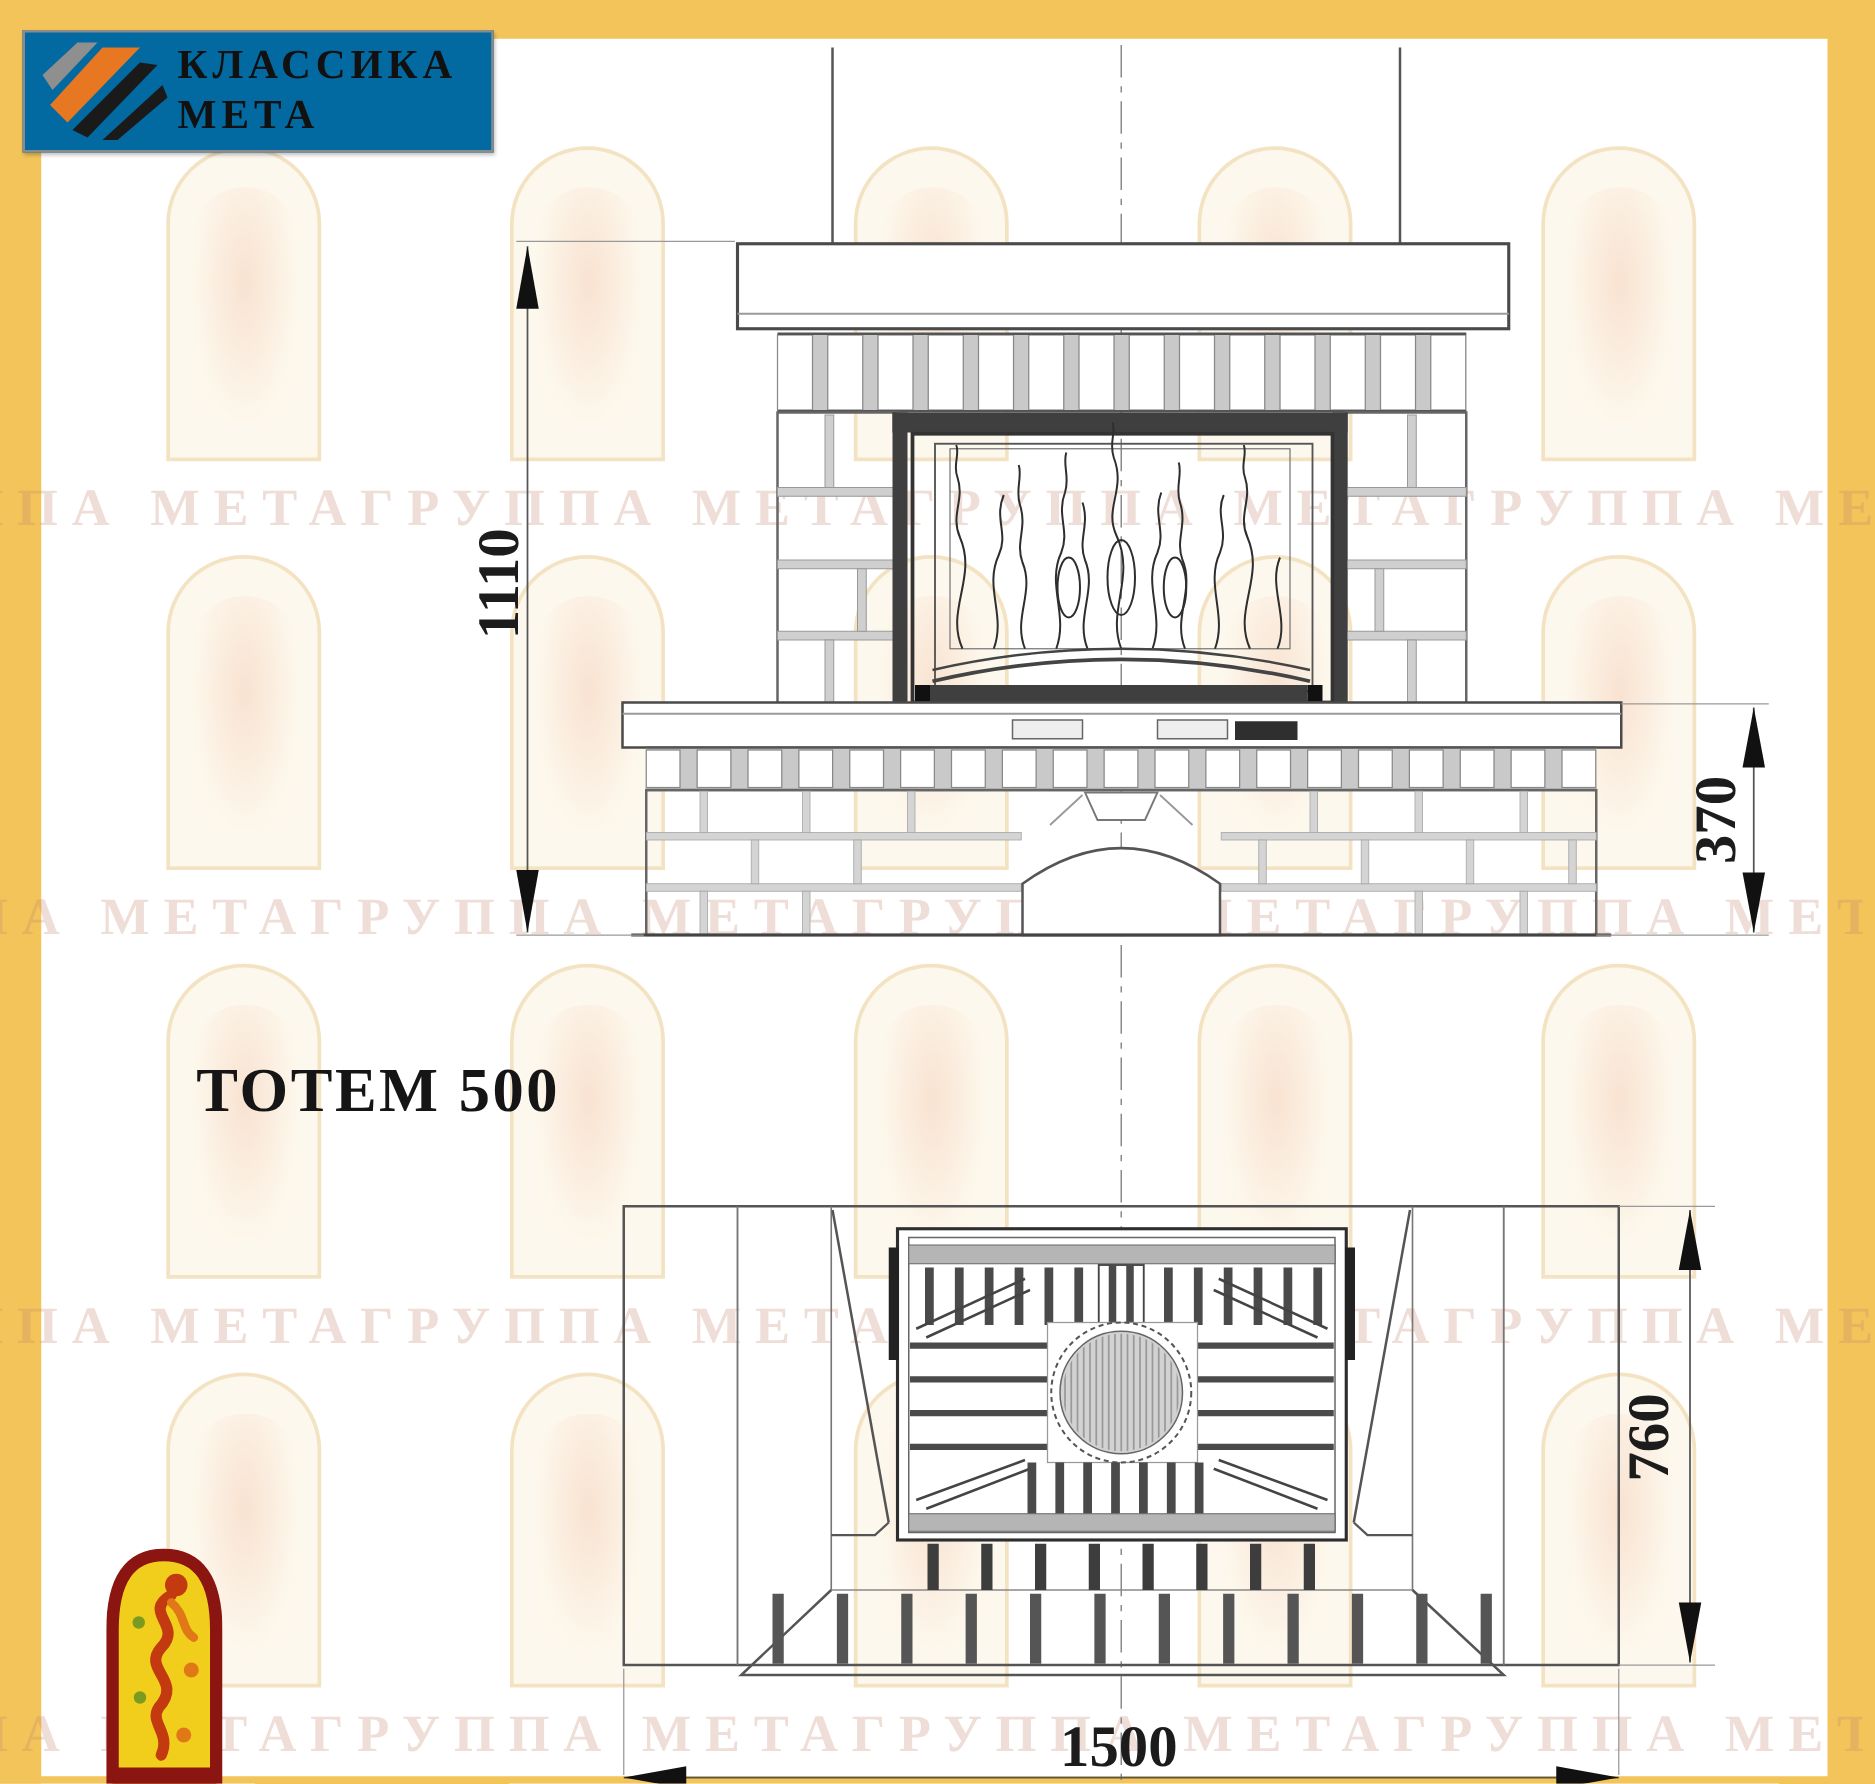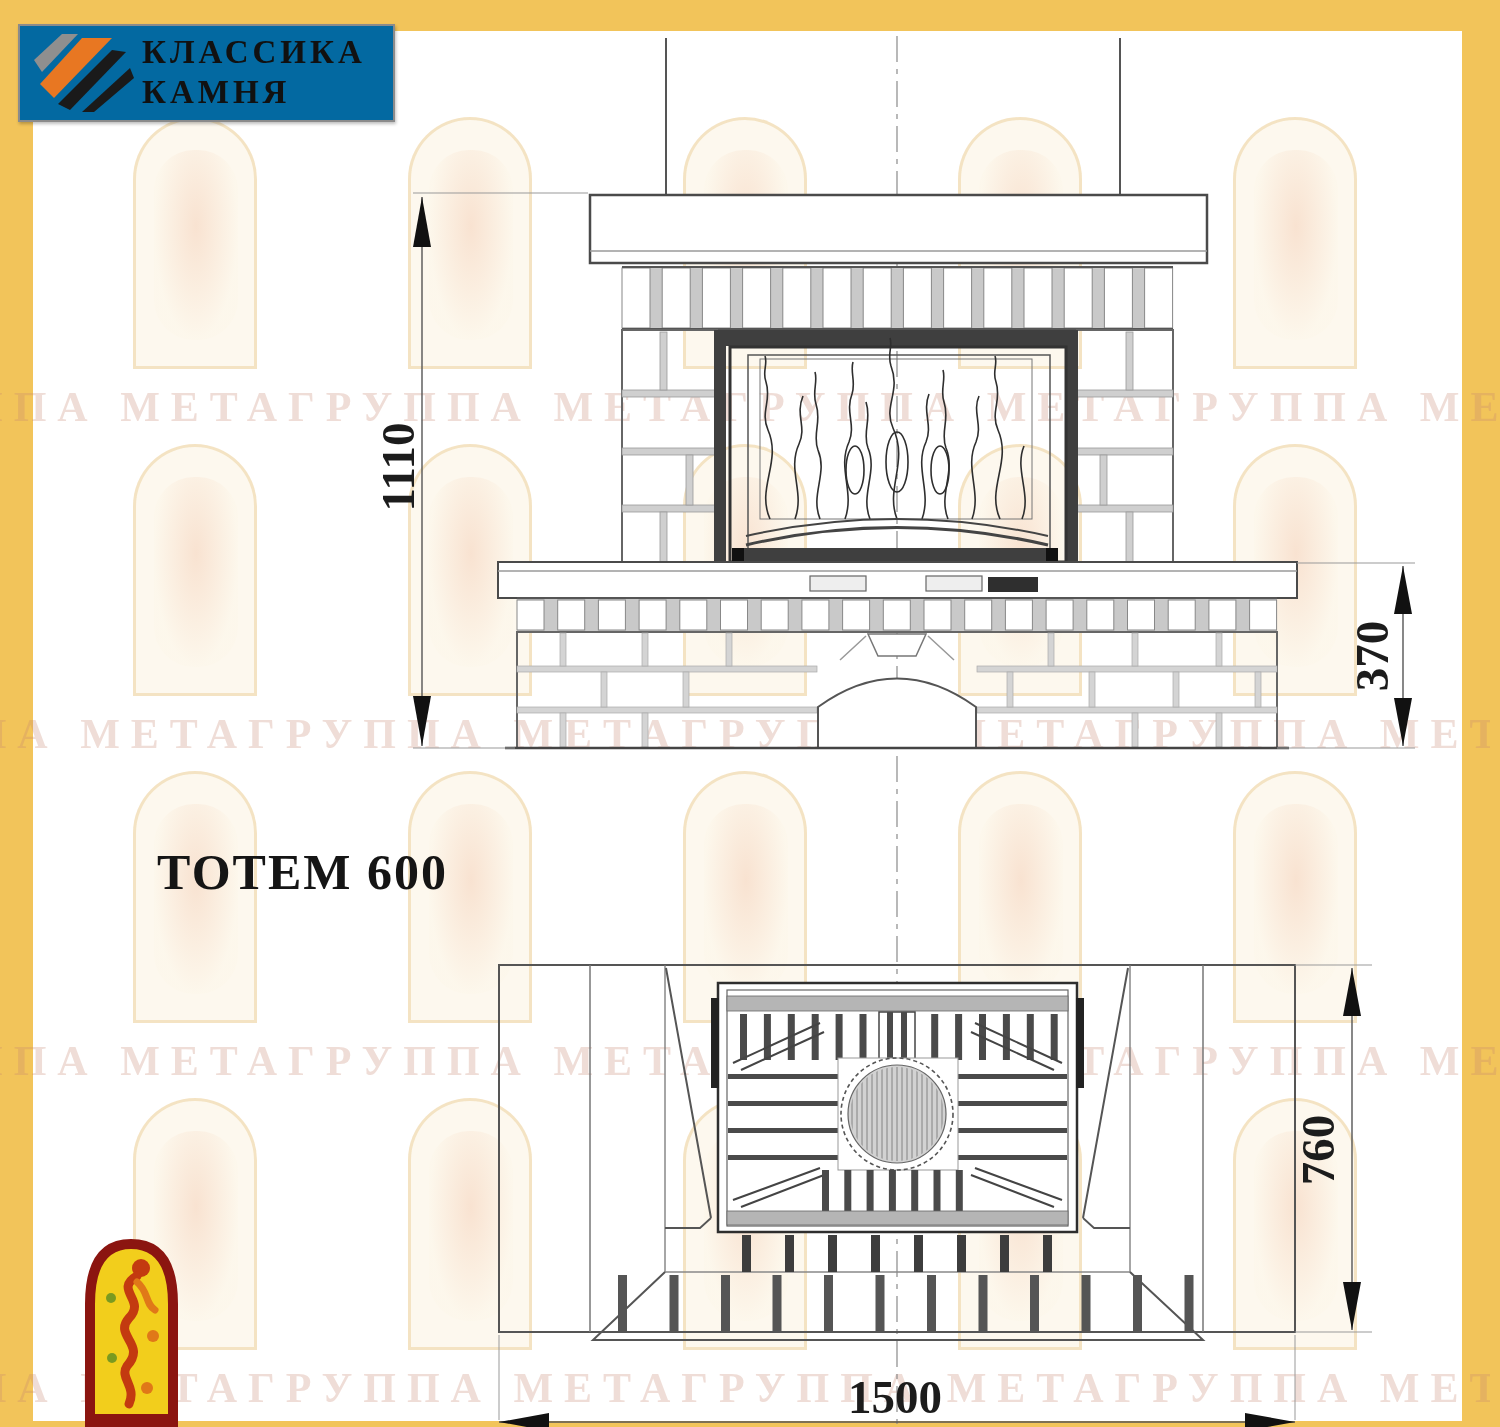--- a/index.html
+++ b/index.html
@@ -115,24 +115,24 @@
 </div>
 
 <div id="logo-box">
   <svg width="118" height="90" viewBox="0 0 118 90">
     <polygon points="14,34 42,8 58,8 22,46" fill="#8f8f8f"></polygon>
     <polygon points="20,58 62,12 92,12 34,72" fill="#E87722"></polygon>
     <polygon points="38,78 92,24 106,26 50,84" fill="#1a1a1a"></polygon>
     <polygon points="62,86 110,42 114,52 74,86" fill="#1a1a1a"></polygon>
   </svg>
   <div id="logo-line1" class="logo-text">КЛАССИКА</div>
-  <div id="logo-line2" class="logo-text">КАМНЯ</div>
+  <div id="logo-line2" class="logo-text">МЕТА</div>
 </div>
 
-<div id="page-title">ТОТЕМ 600</div>
+<div id="page-title">ТОТЕМ 500</div>
 
 <svg id="mascot" width="93" height="189" viewBox="0 0 93 189">
   <path d="M5,189 V66 Q5,6 46,6 Q88,6 88,66 V189 Z" fill="#F2CE1C" stroke="#8B1510" stroke-width="10"></path>
   <circle cx="56" cy="30" r="9" fill="#C33A10"></circle>
   <path d="M52,38 C28,52 62,62 44,80 C28,98 62,106 42,128 C34,140 52,148 44,166" fill="none" stroke="#C33A10" stroke-width="9" stroke-linecap="round"></path>
   <path d="M52,44 C64,54 60,66 70,72" fill="none" stroke="#E07818" stroke-width="7" stroke-linecap="round"></path>
   <circle cx="26" cy="60" r="5" fill="#7A9A20"></circle>
   <circle cx="68" cy="98" r="6" fill="#E07818"></circle>
   <circle cx="27" cy="120" r="5" fill="#7A9A20"></circle>
   <circle cx="62" cy="150" r="6" fill="#E07818"></circle>

